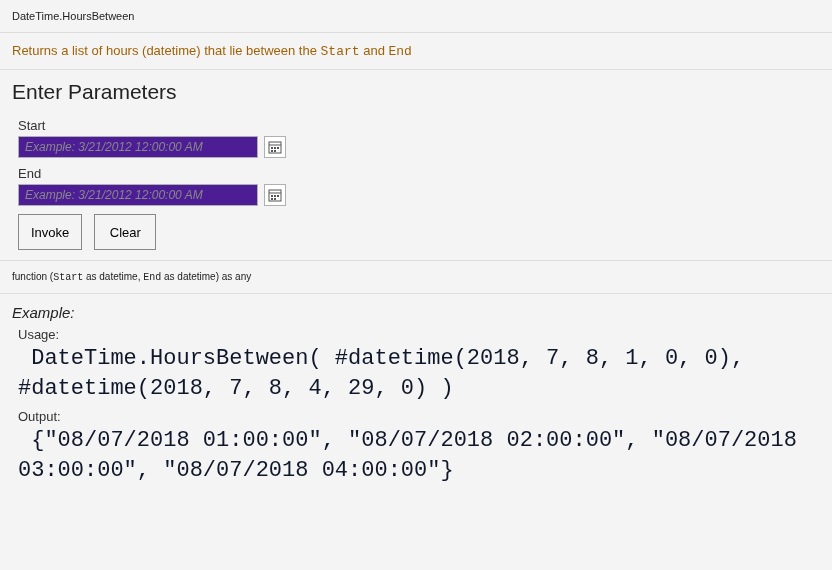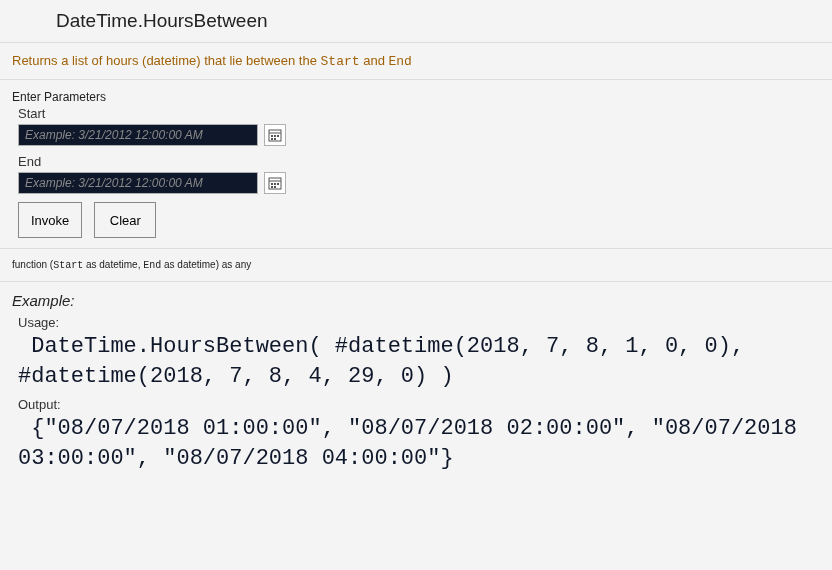--- a/index.html
+++ b/index.html
@@ -8,36 +8,35 @@
       font-family: 'Segoe UI', Tahoma, sans-serif;
       font-size: 13px;
       color: #222;
       width: 832px;
     }
     .section {
       padding: 10px 12px;
       border-bottom: 1px solid #ddd;
     }
     .title {
-      font-size: 19px;
+      font-size: 11px;
       font-weight: 400;
       color: #222;
-      margin-left: 44px;
     }
     .desc {
       font-size: 13px;
       color: #a16207;
     }
     .mono {
       font-family: 'Courier New', Courier, monospace;
     }
     .params-heading {
-      font-size: 12px;
+      font-size: 21px;
       font-weight: 400;
-      margin-bottom: 2px;
+      margin-bottom: 14px;
     }
     .field-group {
       margin-left: 6px;
       margin-bottom: 8px;
     }
     .field-label {
       font-size: 13px;
       color: #333;
       margin-bottom: 3px;
       display: block;
@@ -45,21 +44,21 @@
     .field-row {
       display: flex;
       align-items: center;
       gap: 6px;
     }
     .text-input {
       width: 240px;
       height: 22px;
       padding: 2px 6px;
       border: 1px solid #b0b0b0;
-      background: #0f172a;
+      background: #4c1d95;
       font-size: 12px;
       font-style: italic;
       color: #888;
       font-family: 'Segoe UI', Tahoma, sans-serif;
     }
     .text-input::placeholder {
       color: #888;
       font-style: italic;
     }
     .date-btn {

